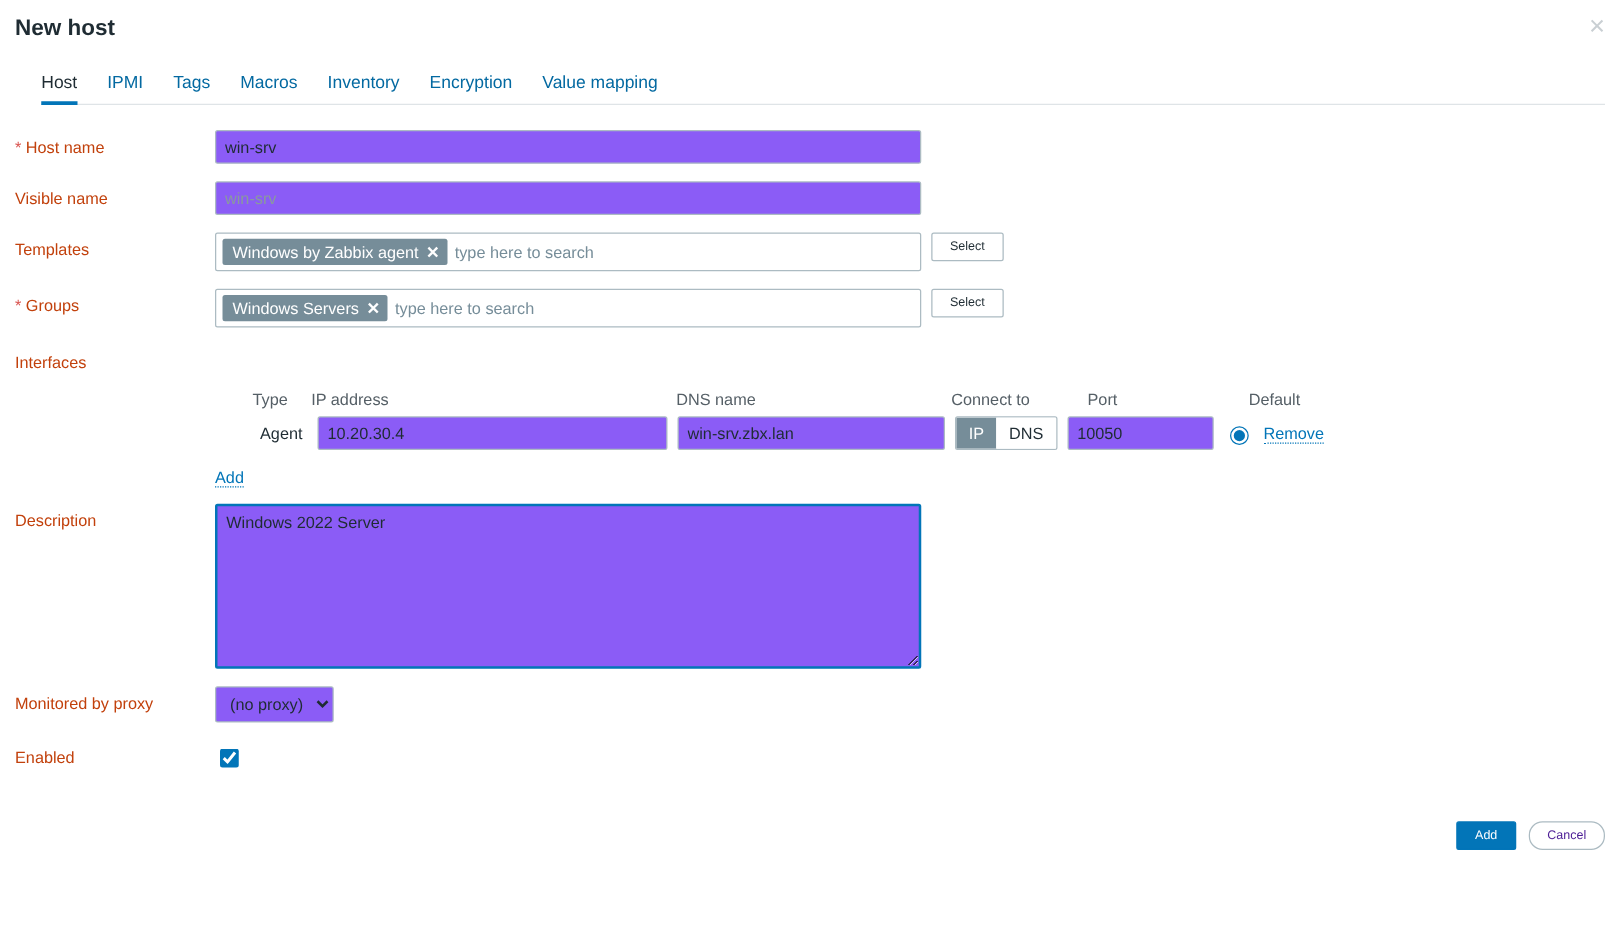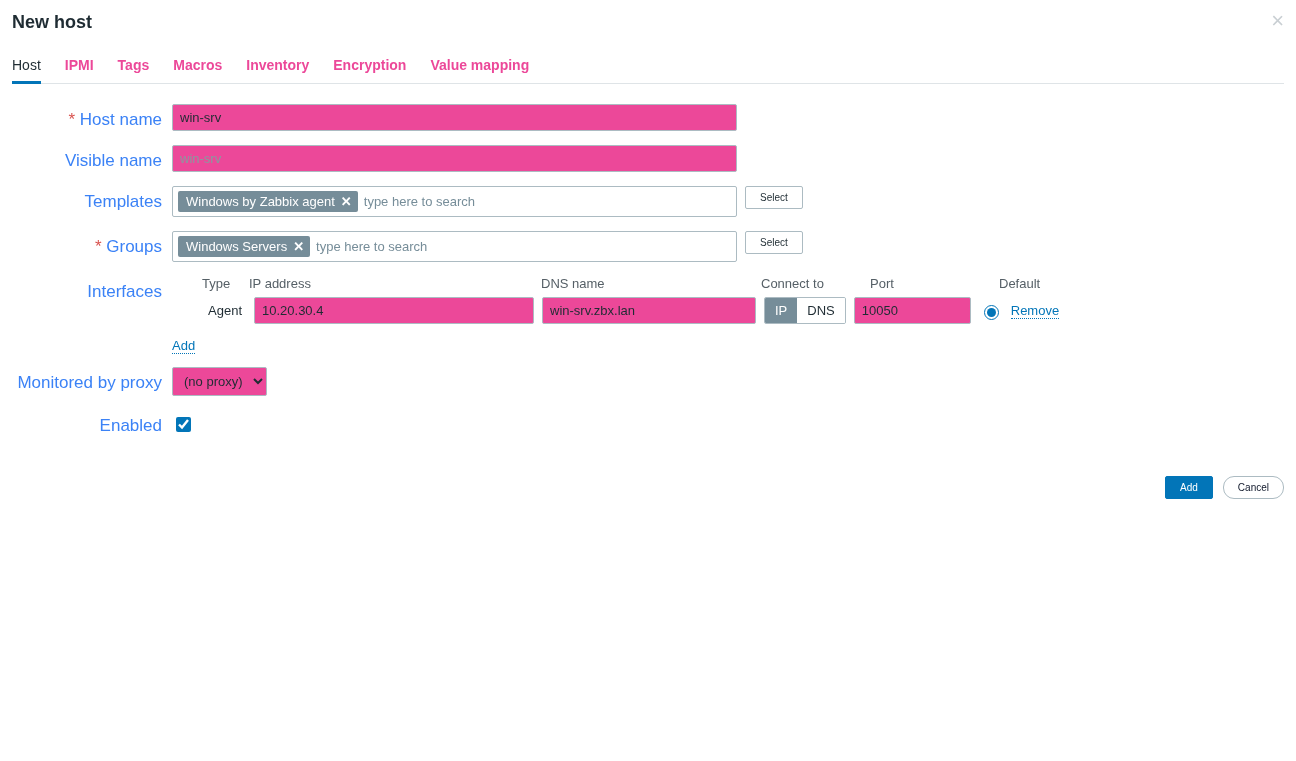--- a/index.html
+++ b/index.html
@@ -7,34 +7,34 @@
     margin: 0;
     padding: 12px;
     font-family: Arial, Helvetica, sans-serif;
     font-size: 13px;
     color: #1f2c33;
     background: #fff;
   }
   .modal { width: 1272px; position: relative; }
   .title { font-size: 18px; font-weight: 600; margin: 0 0 18px 0; color:#1f2c33;}
   .close-x { position:absolute; top:-4px; right:0; font-size:22px; color:#c9cfd3; cursor:pointer; }
-  .tabs { display:flex; gap:24px; border-bottom:1px solid #dfe4e7; margin-bottom:20px;}
-  .tab { padding:6px 0 10px 0; font-size:14px; color:#ec4899; cursor:pointer; position:relative;font-weight:bold; }
+  .tabs { display:flex; gap:24px; border-bottom:1px solid #dfe4e7; margin-bottom:20px;margin-left:21px;}
+  .tab { padding:6px 0 10px 0; font-size:14px; color:#0369a1; cursor:pointer; position:relative; }
   .tab.active { color:#1f2c33; font-weight:500; }
   .tab.active::after { content:''; position:absolute; left:0; right:0; bottom:-1px; height:3px; background:#0275b8; }
 
   .form { display:block; }
   .row { display:flex; align-items:flex-start; margin-bottom:14px; }
-  .lbl { width:160px; text-align:right; padding-right:10px; padding-top:6px; color:#3b82f6; font-size:17px;}
+  .lbl { width:160px; text-align:left; padding-right:10px; padding-top:6px; color:#c2410c; font-size:13px;}
   .req::before { content:'* '; color:#d9534f; }
   .field { display:flex; align-items:flex-start; gap:8px; }
 
   input[type=text], textarea, select {
     font-family:inherit; font-size:13px;
-    border:1px solid #acbbc2; background:#ec4899; color:#1f2c33;
+    border:1px solid #acbbc2; background:#8b5cf6; color:#1f2c33;
     padding:5px 7px; border-radius:2px;
   }
   input[type=text]:read-only { background:#fff;}
   .w-med { width:565px; }
   .w-ip  { width:280px; }
   .w-dns { width:214px; }
   .w-port{ width:117px; }
   .hl { background:#ebf0ff; }
 
   .multiselect {
@@ -132,21 +132,21 @@
             <span class="x">✕</span>
           </span>
           <input class="ms-input" style="width: 100%;" placeholder="type here to search">
         </div>
         <button class="btn">Select</button>
       </div>
     </div>
 
     <div class="row">
       <div class="lbl">Interfaces</div>
-      <div style="flex:1;">
+      <div style="flex:1;margin-top:36px;">
         <div class="if-head">
           <div class="if-col-type">Type</div>
           <div class="if-col-ip">IP address</div>
           <div class="if-col-dns">DNS name</div>
           <div class="if-col-conn">Connect to</div>
           <div class="if-col-port">Port</div>
           <div class="if-col-def">Default</div>
         </div>
         <div class="if-row">
           <div class="if-type">Agent</div>
@@ -161,20 +161,26 @@
               <input type="radio" checked="" style="">
             </div>
           <a class="link dashed">Remove</a>
         </div>
         <div style="margin-top:14px;">
           <a class="link dashed">Add</a>
         </div>
       </div>
     </div>
 
+    <div class="row">
+      <div class="lbl">Description</div>
+      <div class="field">
+        <textarea class="desc" style="">Windows 2022 Server</textarea>
+      </div>
+    </div>
 
     <div class="row">
       <div class="lbl">Monitored by proxy</div>
       <div class="field">
         <select style="width:95px;">
           <option>(no proxy)</option>
         </select>
       </div>
     </div>
 
@@ -182,15 +188,15 @@
       <div class="lbl">Enabled</div>
       <div class="field" style="padding-top:4px;">
         <input type="checkbox" checked="" style="">
       </div>
     </div>
 
   </div>
 
   <div class="footer">
     <button class="btn btn-primary">Add</button>
-    <button class="btn" style="color:#0f172a;border-radius:11px;">Cancel</button>
+    <button class="btn" style="color:#4c1d95;border-radius:11px;">Cancel</button>
   </div>
 </div>
 
 </body></html>

